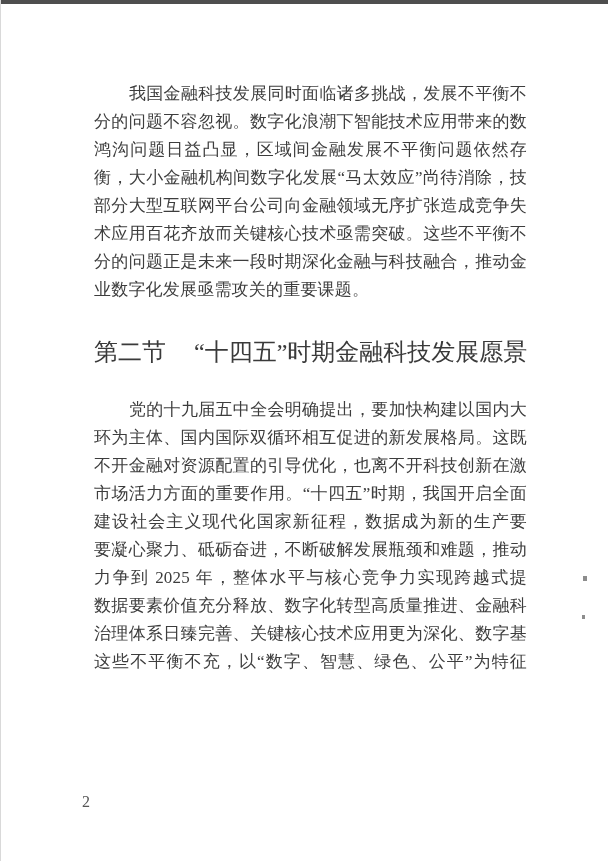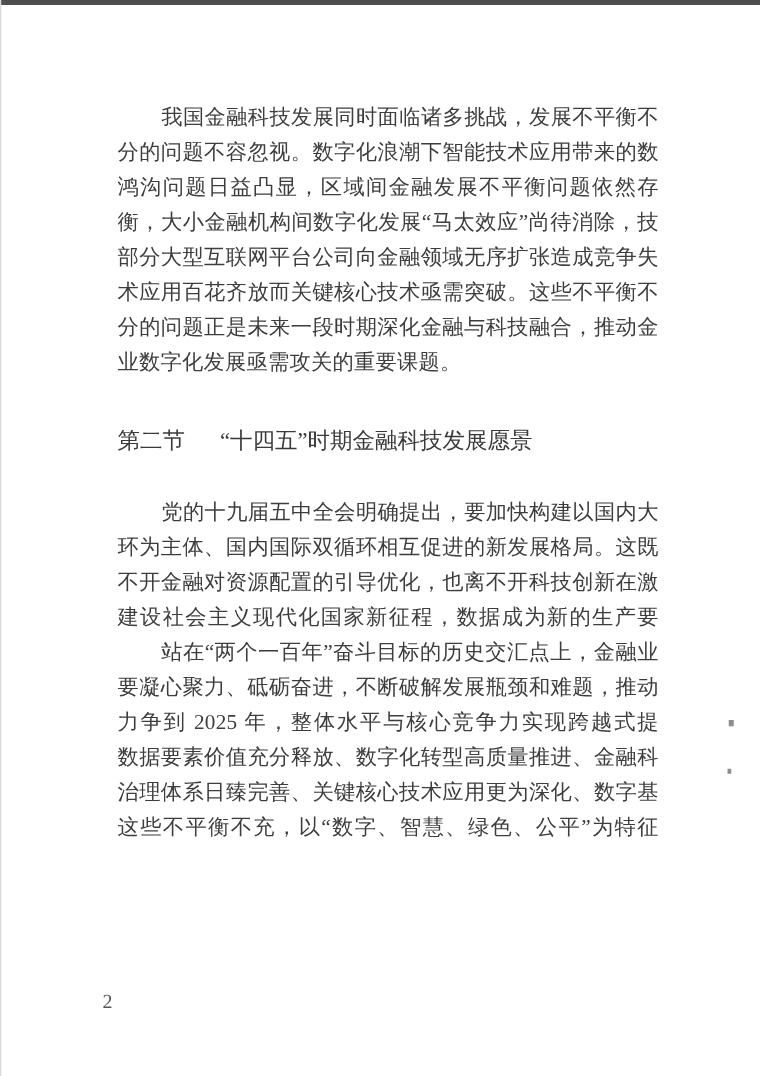--- a/index.html
+++ b/index.html
@@ -48,21 +48,21 @@
   .line.first { padding-left: 35px; }
   .line.short {
     text-align: left;
     text-align-last: left;
   }
   .heading {
     height: 28px;
     line-height: 28px;
     margin: 34px 0 30px 0;
     text-align: left;
-    font-size: 18px;
+    font-size: 24px;
     color: var(--heading-color, #3a3a3a);
     white-space: nowrap;
   }
   .heading-prefix { margin-right: 28px; }
   .page-number {
     position: absolute;
     left: 82px;
     top: 792px;
     font-size: 16px;
     line-height: 20px;
@@ -91,24 +91,24 @@
       <div class="line">部分大型互联网平台公司向金融领域无序扩张造成竞争失</div>
       <div class="line">术应用百花齐放而关键核心技术亟需突破。这些不平衡不充</div>
       <div class="line">分的问题正是未来一段时期深化金融与科技融合，推动金融</div>
       <div class="line short">业数字化发展亟需攻关的重要课题。</div>
     </div>
     <div class="heading"><span class="heading-prefix">第二节</span><span class="heading-title">“十四五”时期金融科技发展愿景</span></div>
     <div class="para">
       <div class="line first">党的十九届五中全会明确提出，要加快构建以国内大循</div>
       <div class="line">环为主体、国内国际双循环相互促进的新发展格局。这既离</div>
       <div class="line">不开金融对资源配置的引导优化，也离不开科技创新在激发</div>
+      <div class="line">市场活力方面的重要作用。“十四五”时期，我国开启全面</div>
       <div class="line">建设社会主义现代化国家新征程，数据成为新的生产要素，</div>
     </div>
     <div class="para">
-      <div class="line first">站在“两个一百年”奋斗目标的历史交汇点上，金融业</div>
       <div class="line">要凝心聚力、砥砺奋进，不断破解发展瓶颈和难题，推动我</div>
       <div class="line">力争到 2025 年，整体水平与核心竞争力实现跨越式提升，</div>
       <div class="line">数据要素价值充分释放、数字化转型高质量推进、金融科技</div>
       <div class="line">治理体系日臻完善、关键核心技术应用更为深化、数字基础</div>
       <div class="line">这些不平衡不充，以“数字、智慧、绿色、公平”为特征</div>
     </div>
   </main>
 
 <div class="page-number">2</div>
 

